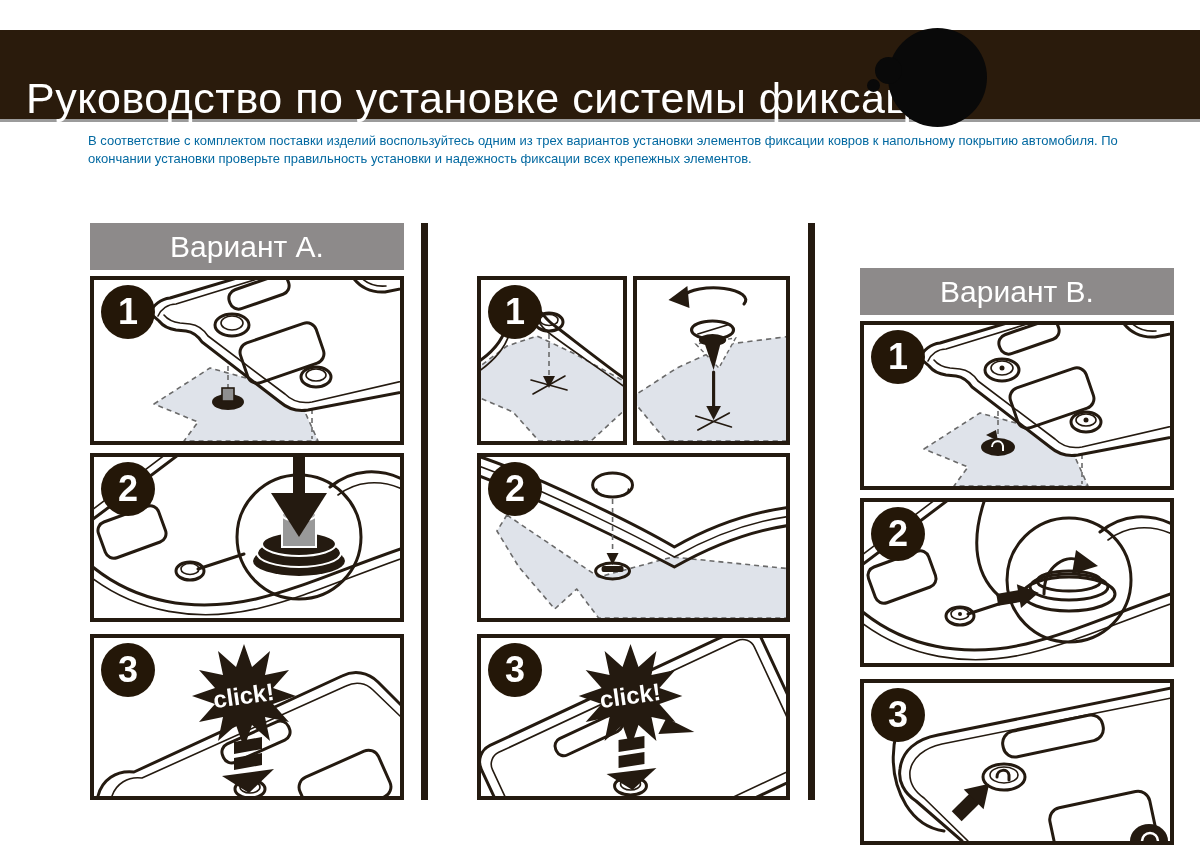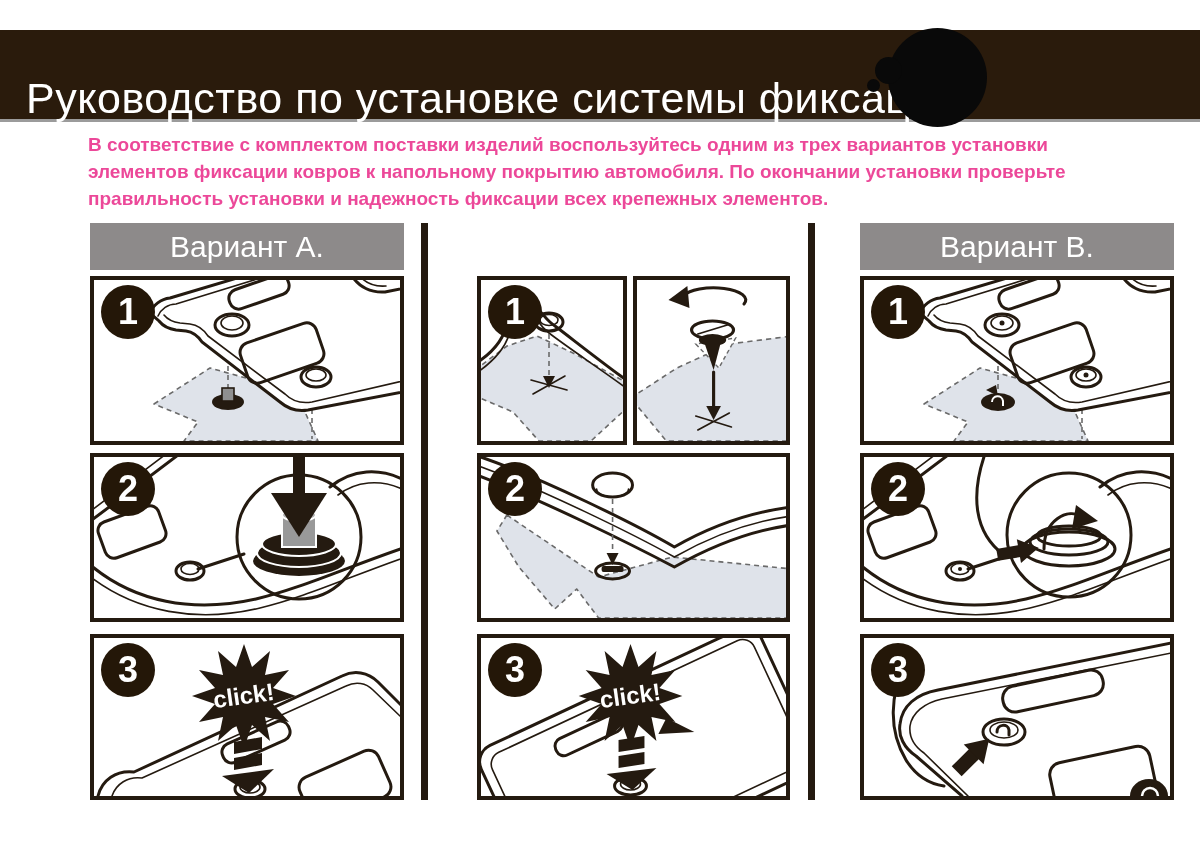--- a/index.html
+++ b/index.html
@@ -11,28 +11,28 @@
   .header-bar{position:absolute;left:0;top:30px;width:1200px;height:89px;
               background:#2a1b0c;border-bottom:3px solid #9b9b9b;}
   .page-title{position:absolute;left:26px;top:44px;color:#fff;font-size:43px;
               letter-spacing:.5px;white-space:nowrap;}
   .blob{position:absolute;background:#090909;border-radius:50%;}
   .blob-big{left:888px;top:28px;width:99px;height:99px;}
   .blob-mid{left:875px;top:57px;width:27px;height:27px;}
   .blob-sm{left:867px;top:79px;width:13px;height:13px;}
 
   
-  .intro{position:absolute;left:88px;top:132px;width:1052px;font-size:19px;
-         font-weight:700;line-height:1.42;color:#ec4899;}
+  .intro{position:absolute;left:88px;top:132px;width:1052px;font-size:13px;
+         font-weight:400;line-height:1.42;color:#0369a1;}
 
   
   .col{position:absolute;top:223px;height:577px;border-radius:30px;}
   .col-a{left:90px;width:314px;}
   .col-b{left:477px;width:313px;}
-  .col-c{left:860px;width:314px;}
+  .col-c{left:860px;width:314px;margin-top:45px;}
   .vbar{position:absolute;left:0;right:0;top:0;height:47px;background:#8d8a8a;
         color:#fff;font-size:30px;display:flex;align-items:center;justify-content:center;}
   .divider{position:absolute;top:223px;width:7px;height:577px;background:#241a10;}
   .div-1{left:421px;} .div-2{left:808px;}
 
   .panel{position:absolute;left:0;right:0;background:#fff;border:4px solid #241a10;
          box-sizing:border-box;}
   .p1{top:53px;height:169px;} .p2{top:230px;height:169px;} .p3{top:411px;height:166px;}
   .p1wrap{position:absolute;left:0;right:0;top:53px;height:169px;}
   .sub{position:absolute;top:0;bottom:0;background:#fff;border:4px solid #241a10;box-sizing:border-box;}

